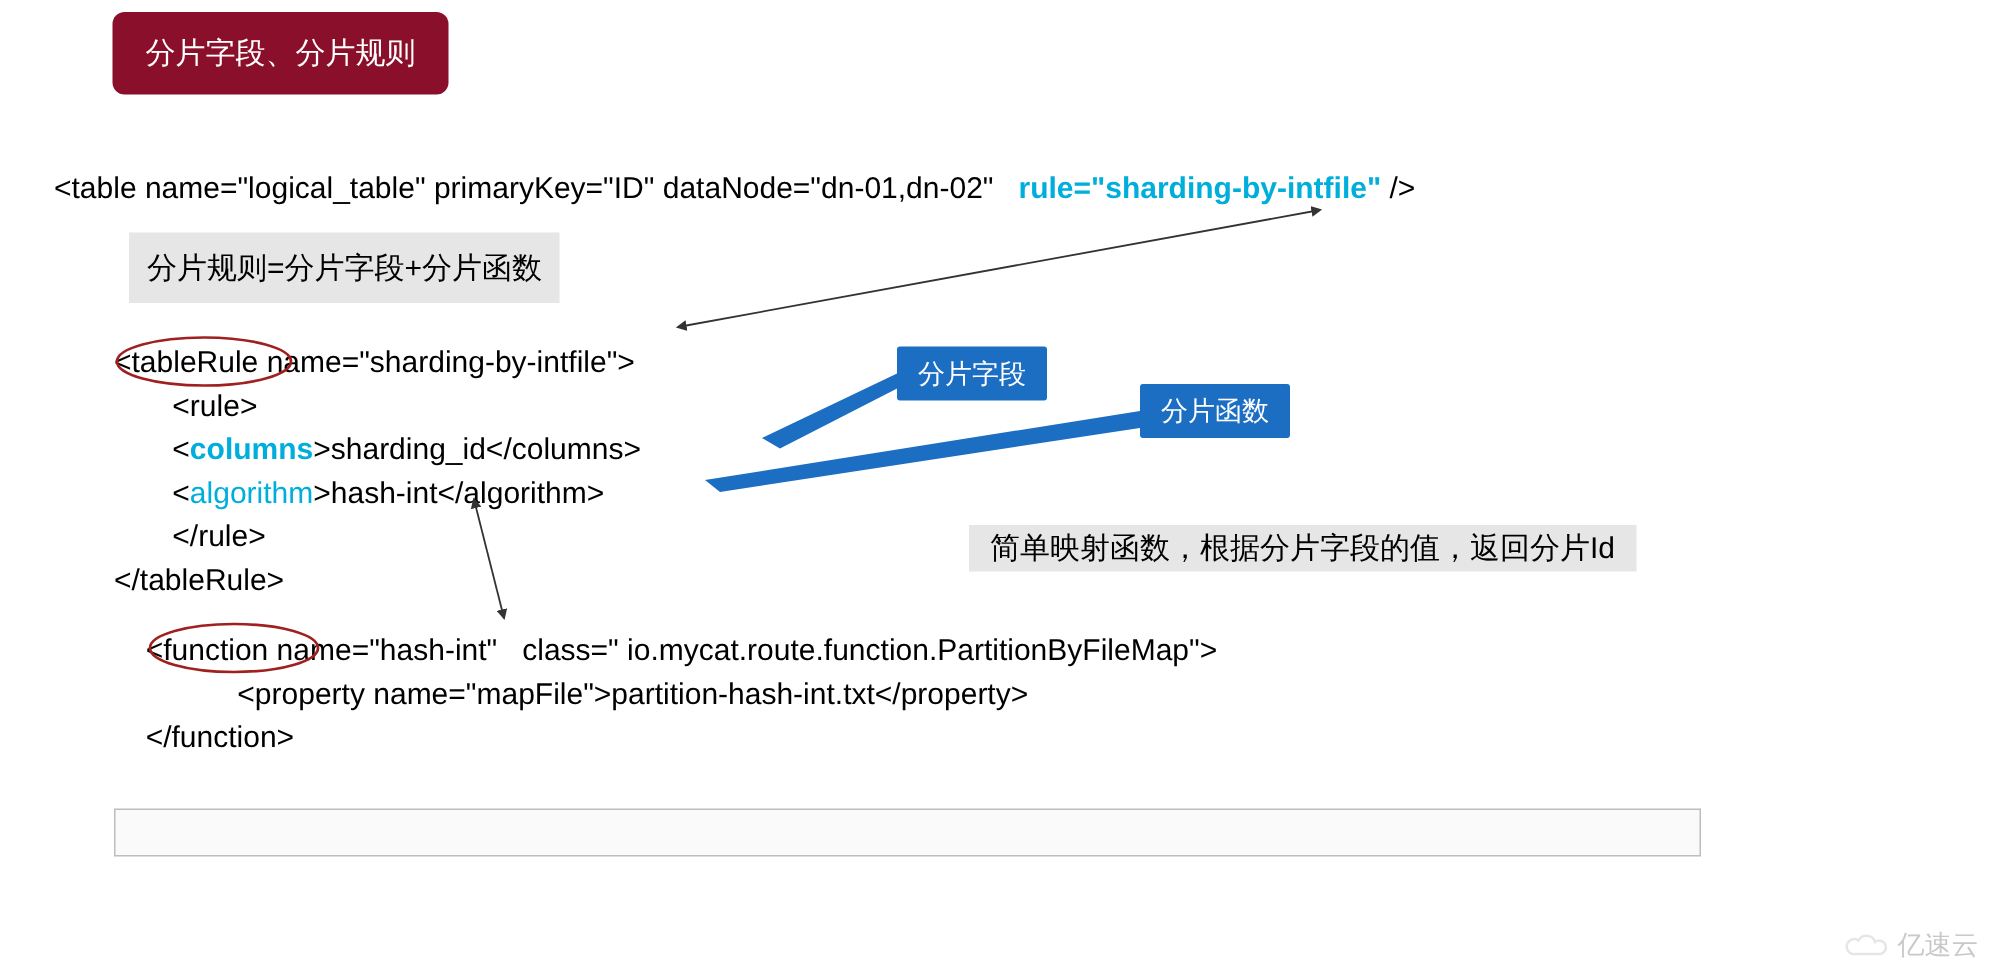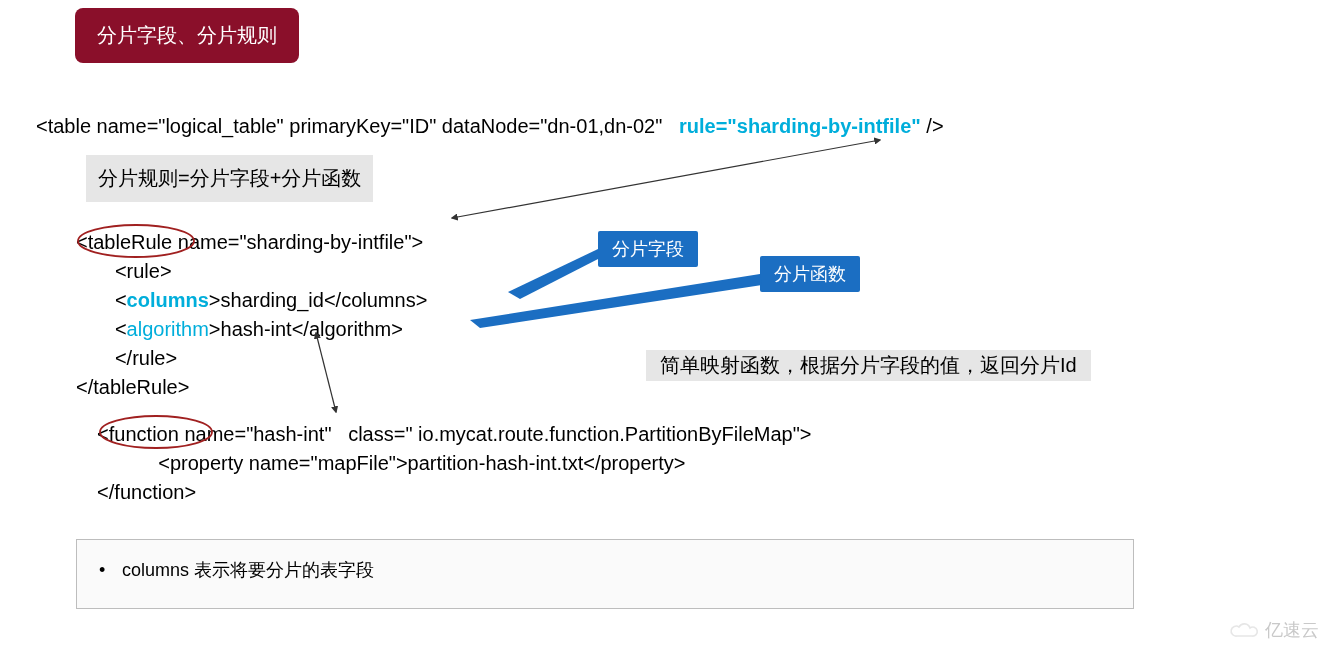--- a/index.html
+++ b/index.html
@@ -132,24 +132,20 @@
 </div>
 <div class="callout" style="left:760px; top:256px;">
   <span>分片函数</span>
 </div>
 
 <div class="grey-note">
   <span>简单映射函数，根据分片字段的值，返回分片Id</span>
 </div>
 
 <div class="bullet-box">
-  <div class="row">
-    <span class="dot">•</span>
-    <span class="bold">columns</span><span> 表示将要分片的表字段</span>
-  </div>
 </div>
 
 <div class="watermark">
   <svg width="30" height="20" viewBox="0 0 30 20">
     <path d="M8 16 a5 5 0 1 1 2 -9 a6 6 0 0 1 11 1 a4.5 4.5 0 1 1 2 8 H8z" fill="none" stroke="#c9c9c9" stroke-width="1.6"></path>
   </svg>
   <span>亿速云</span>
 </div>
 
 <svg class="svg-layer">

